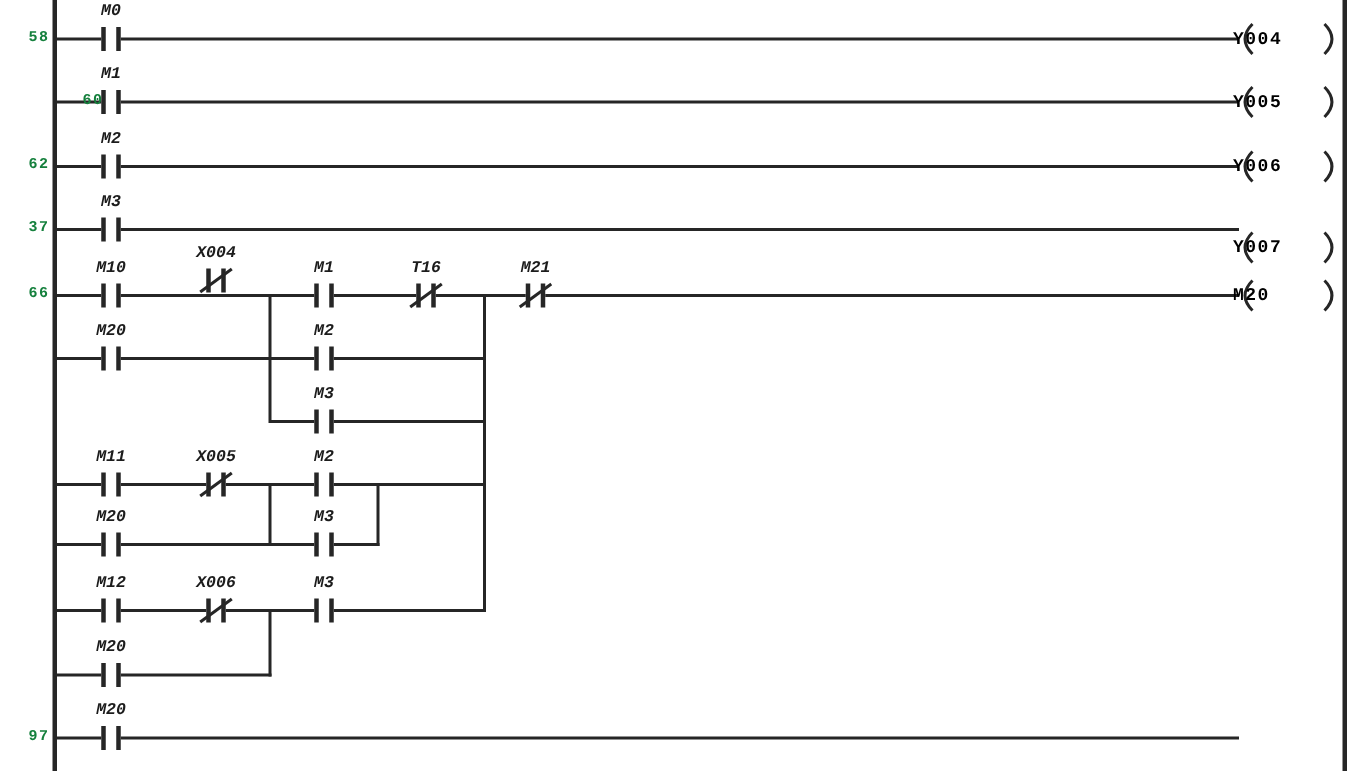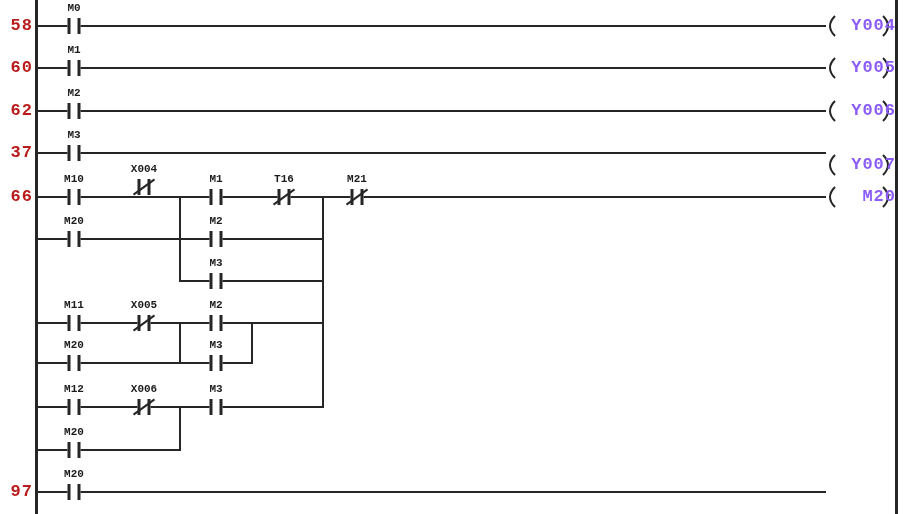--- a/index.html
+++ b/index.html
@@ -7,44 +7,44 @@
     width:914px;height:514px;overflow:hidden;
     background:#ffffff;
     font-family:"Liberation Mono","DejaVu Sans Mono",monospace;
   }
   #canvas{position:relative;width:914px;height:514px;background:#ffffff;}
   .rail{position:absolute;top:0;bottom:0;width:3px;background:#262626;}
   .hw{position:absolute;height:2px;background:#262626;}
   .vw{position:absolute;width:2px;background:#262626;}
   .step{
     position:absolute;left:0;width:33px;height:16px;line-height:16px;
-    text-align:right;font-size:17px;font-weight:700;color:#b91c1c;
+    text-align:right;font-size:10px;font-weight:700;color:#15803d;
     letter-spacing:1px;
   }
-  .contact{position:absolute;width:44px;height:32px;}
+  .contact{position:absolute;width:44px;height:32px;font-style:italic;}
   .clabel{
     position:absolute;left:0;top:-1px;width:44px;height:13px;line-height:13px;
     text-align:center;font-size:11px;font-weight:700;color:#1c1c1c;
     white-space:nowrap;
   }
   .bars{
     position:absolute;left:50%;top:15px;transform:translateX(-50%);
     width:13px;height:16px;background:#ffffff;
     border-left:3px solid #262626;border-right:3px solid #262626;
     box-sizing:border-box;
   }
   .ncslash{
     position:absolute;left:9px;top:22px;width:26px;height:2px;
     background:#262626;transform:rotate(-36deg);transform-origin:center;
   }
   .coil{position:absolute;width:74px;height:28px;}
   .coil svg{position:absolute;left:0;top:0;}
   .coillabel{
     position:absolute;left:0;top:7px;width:74px;height:14px;line-height:14px;
-    text-align:right;font-size:17px;font-weight:700;color:#8b5cf6;
+    text-align:left;font-size:12px;font-weight:700;color:#000000;
     letter-spacing:1px;white-space:nowrap;
   }
 </style>
 </head>
 <body>
 
 <div id="canvas">
     <div class="rail" style="left: 35px;"></div>
     <div class="rail" style="left: 895px;"></div>
     <div class="hw" style="left: 37px; top: 25px; width: 789px;"></div>
@@ -58,21 +58,21 @@
     <div class="hw" style="left: 37px; top: 362px; width: 216px;"></div>
     <div class="hw" style="left: 37px; top: 406px; width: 287px;"></div>
     <div class="hw" style="left: 37px; top: 449px; width: 144px;"></div>
     <div class="hw" style="left: 37px; top: 491px; width: 789px;"></div>
     <div class="vw" style="left: 179px; top: 196px; height: 86px;"></div>
     <div class="vw" style="left: 322px; top: 196px; height: 212px;"></div>
     <div class="vw" style="left: 179px; top: 322px; height: 42px;"></div>
     <div class="vw" style="left: 251px; top: 322px; height: 42px;"></div>
     <div class="vw" style="left: 179px; top: 406px; height: 45px;"></div>
     <div class="step" style="top: 18px;">58</div>
-    <div class="step" style="top: 60px;">60</div>
+    <div class="step" style="top: 60px; padding-left: 36px;">60</div>
     <div class="step" style="top: 103px;">62</div>
     <div class="step" style="top: 145px;">37</div>
     <div class="step" style="top: 189px;">66</div>
     <div class="step" style="top: 484px;">97</div>
     <div class="contact" style="left: 52px; top: 3px;">
       <div class="clabel">M0</div>
       <div class="bars"></div>
     </div>
     <div class="contact" style="left: 52px; top: 45px;">
       <div class="clabel">M1</div>

